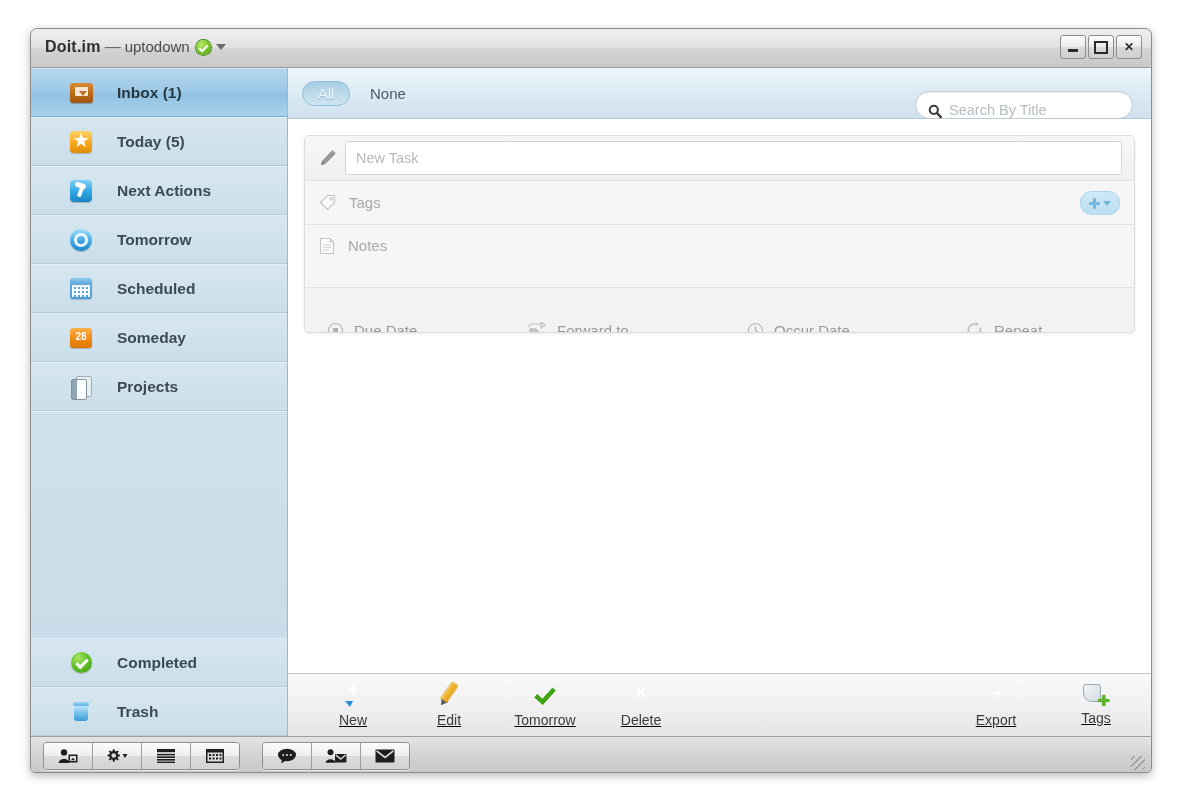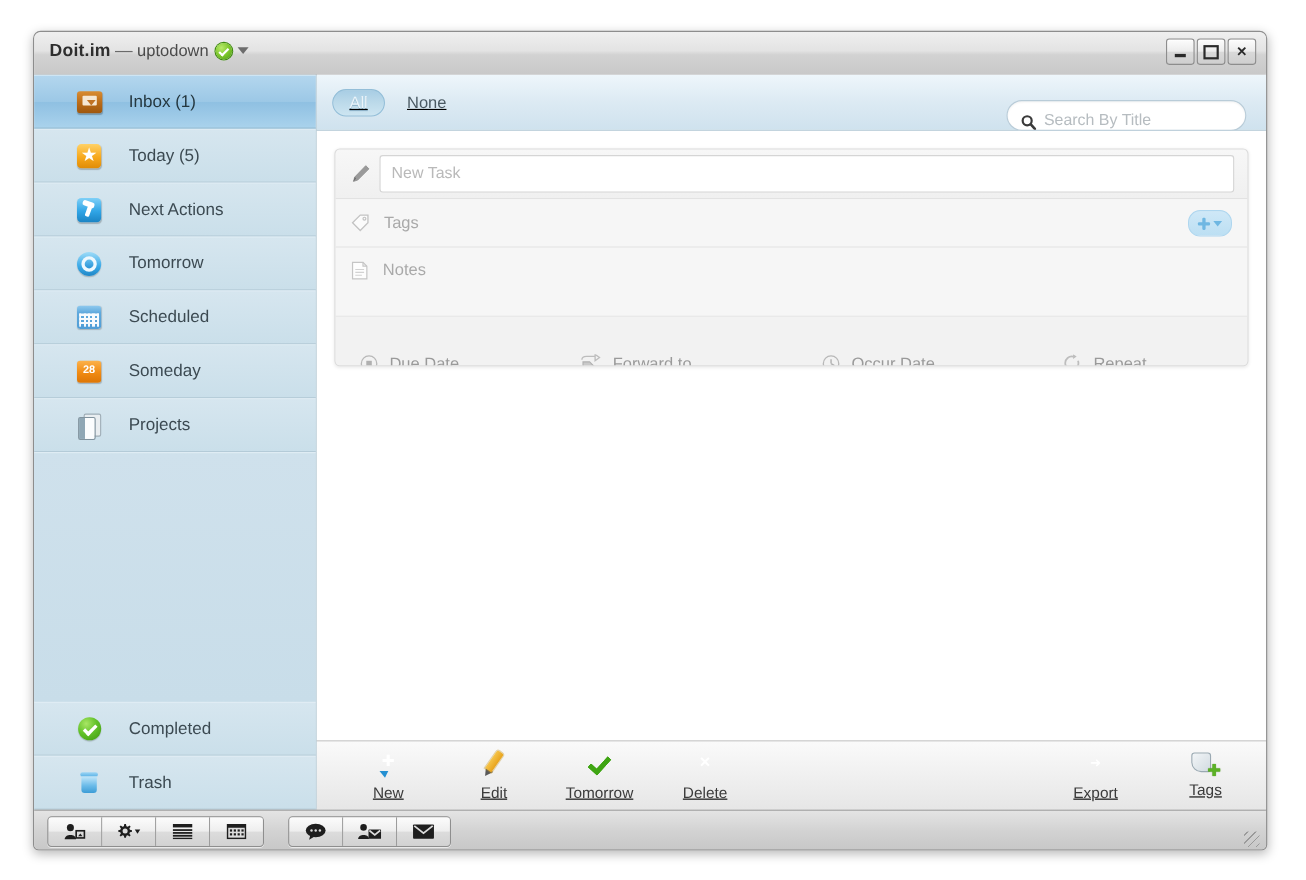--- a/index.html
+++ b/index.html
@@ -119,20 +119,21 @@
   .side-item {
     height: 49px;
     display: flex;
     align-items: center;
     border-bottom: 1px solid #b4cbd8;
     border-top: 1px solid #e2eef5;
     box-sizing: border-box;
     color: #3c4a52;
     font-size: 15.5px;
     background: linear-gradient(to bottom, #d6e6ef 0%, #cadfea 100%);
+    font-weight: bold;
   }
   .side-item:first-child { border-top: none; }
   .side-item.selected {
     background: linear-gradient(to bottom, #b3d6ee 0%, #9cc8e6 50%, #8fc0e2 51%, #a9d2ec 100%);
     border-top: 1px solid #cfe6f6;
     border-bottom: 1px solid #7daecd;
     color: #253840;
   }
   .side-item .side-icon {
     width: 44px;
@@ -310,21 +311,21 @@
 
   #main-header {
     height: 50px;
     background: linear-gradient(to bottom, #eef6fb 0%, #dceaf3 50%, #cfe2ee 100%);
     border-bottom: 1px solid #b6cbd8;
     display: flex;
     align-items: center;
     padding: 0 18px 0 14px;
     position: relative;
   }
-  #filter-group { display: flex; align-items: center; gap: 6px; text-decoration: underline; }
+  #filter-group { display: flex; align-items: center; gap: 6px; }
   .filter-pill {
     min-width: 48px;
     height: 25px;
     border-radius: 13px;
     display: flex; align-items: center; justify-content: center;
     font-size: 15px;
     padding: 0 14px;
     box-sizing: border-box;
   }
   .filter-pill.active {

